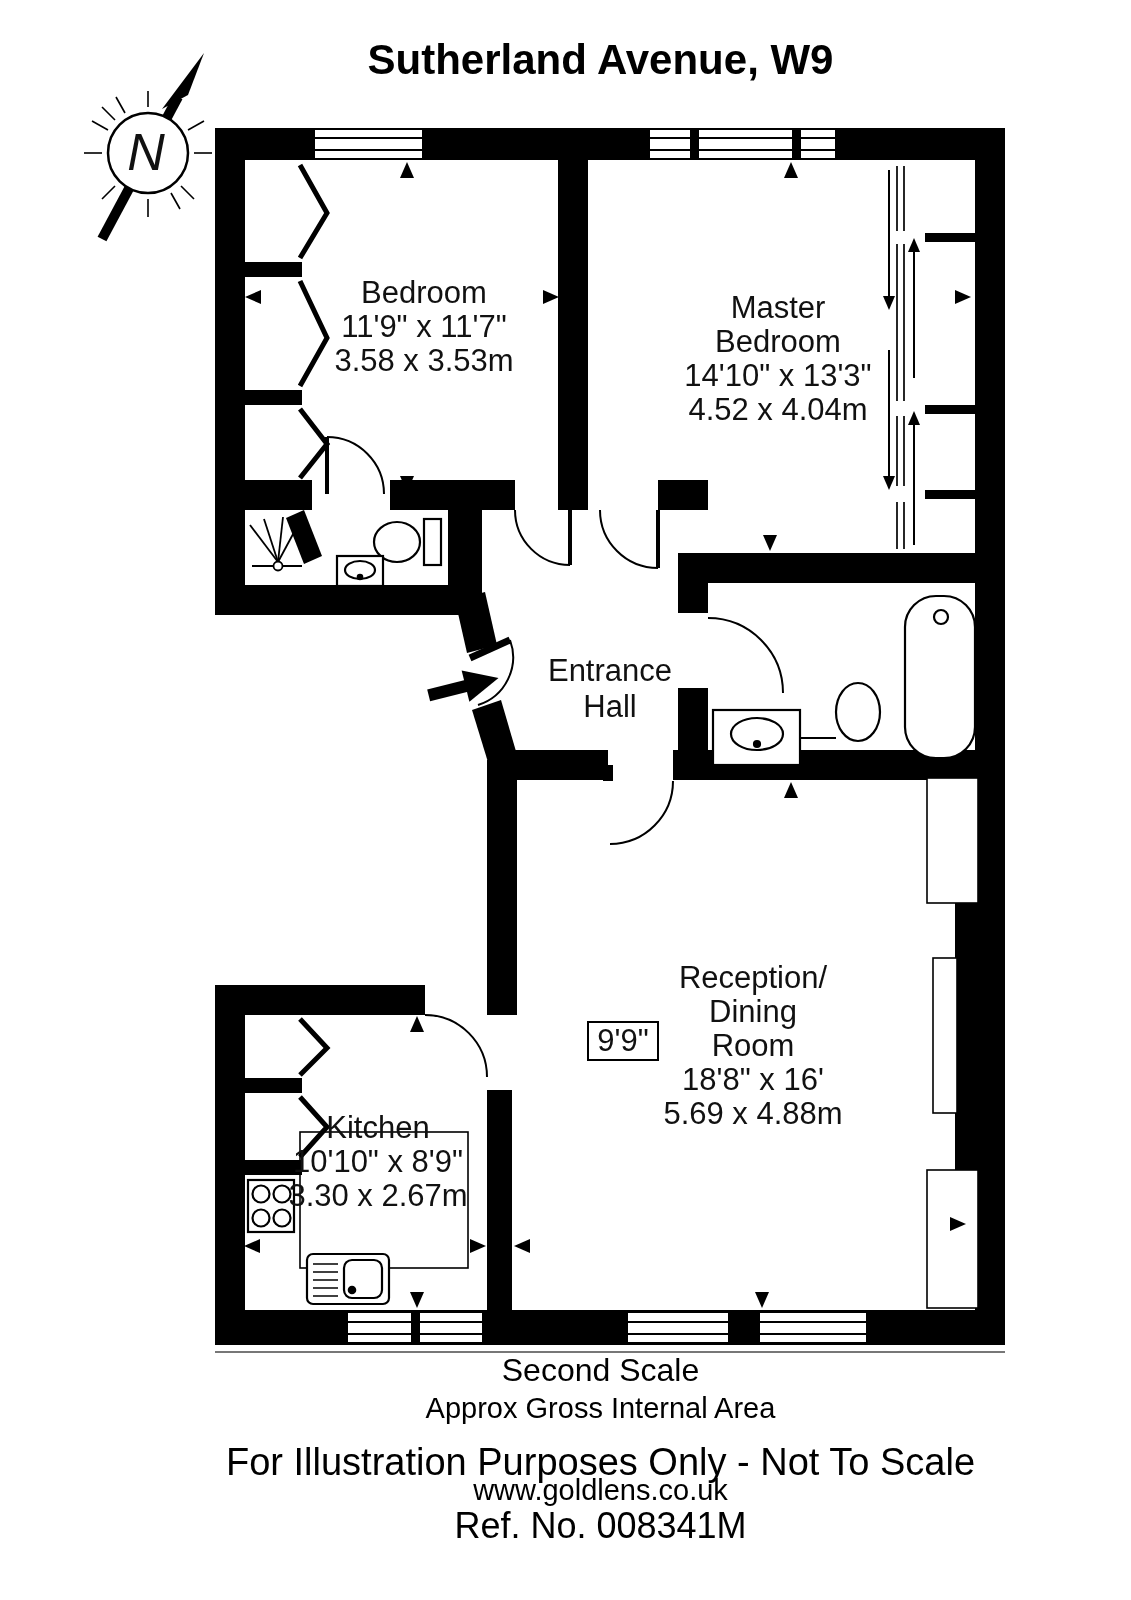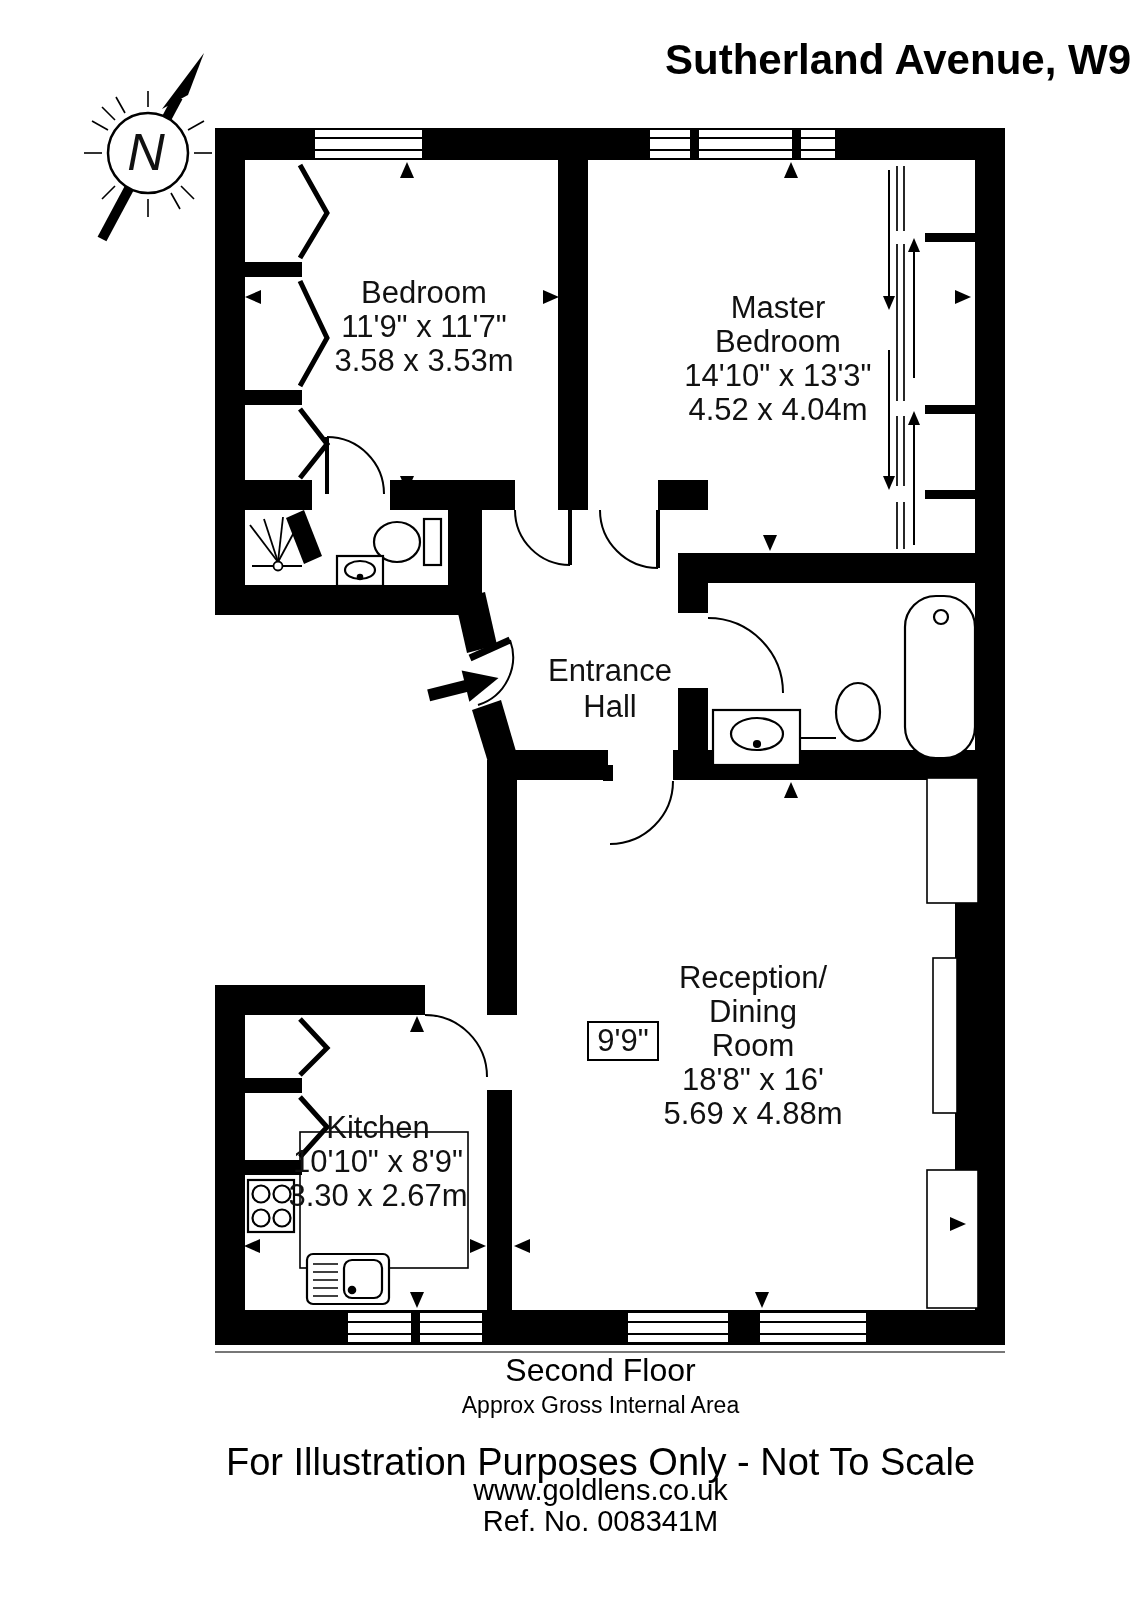--- a/index.html
+++ b/index.html
@@ -1,29 +1,29 @@
 <!DOCTYPE html>
 <html><head>
 <meta charset="utf-8">
 <style>
   html,body{margin:0;padding:0;background:#fff;}
   #page{position:relative;width:1131px;height:1600px;background:#fff;overflow:hidden;
         font-family:"Liberation Sans", sans-serif;color:#000;}
-  .cwrap{position:absolute;left:70px;width:1061px;text-align:right;}
+  .cwrap{position:absolute;left:70px;width:1061px;text-align:center;}
   #title{top:36px;font-size:42px;font-weight:bold;letter-spacing:0px;}
   #plan-svg{position:absolute;left:0;top:0;}
   svg text{font-family:"Liberation Sans", sans-serif;fill:#111;}
   .room-label{font-size:31px;}
   .footer-line{position:absolute;left:70px;width:1061px;text-align:center;}
   #floor-name{top:1352px;font-size:32px;}
-  #area-line{top:1392px;font-size:23px;display:flex;justify-content:center;gap:26px;}
+  #area-line{top:1392px;font-size:29px;display:flex;justify-content:center;gap:26px;}
   #area-line .val{font-weight:bold;}
   #disclaimer{top:1441px;font-size:38px;}
   #website{top:1474px;font-size:29px;}
-  #refno{top:1505px;font-size:29px;}
+  #refno{top:1505px;font-size:36px;}
 </style>
 </head>
 <body>
 
 <div id="page">
 
   <div id="title" class="cwrap">Sutherland Avenue, W9</div>
 
   <svg id="plan-svg" width="1131" height="1600" viewBox="0 0 1131 1600">
 
@@ -288,20 +288,20 @@
       <text x="378" y="1172">10'10" x 8'9"</text>
       <text x="378" y="1206">3.30 x 2.67m</text>
     </g>
 
     <g transform="translate(450,690) rotate(-14)" fill="#000">
       <rect x="-22" y="-6" width="40" height="12"></rect>
       <polygon points="16,-16 50,0 16,16"></polygon>
     </g>
   </svg>
 
-  <div id="floor-name" class="footer-line">Second Floor</div>
+  <div id="floor-name" class="footer-line">Second Scale</div>
   <div id="area-line" class="footer-line">
     <span class="lbl">Approx Gross Internal Area</span>
   </div>
   <div id="disclaimer" class="footer-line">For Illustration Purposes Only - Not To Scale</div>
   <div id="website" class="footer-line">www.goldlens.co.uk</div>
   <div id="refno" class="footer-line">Ref. No. 008341M</div>
 </div>
 
 </body></html>

